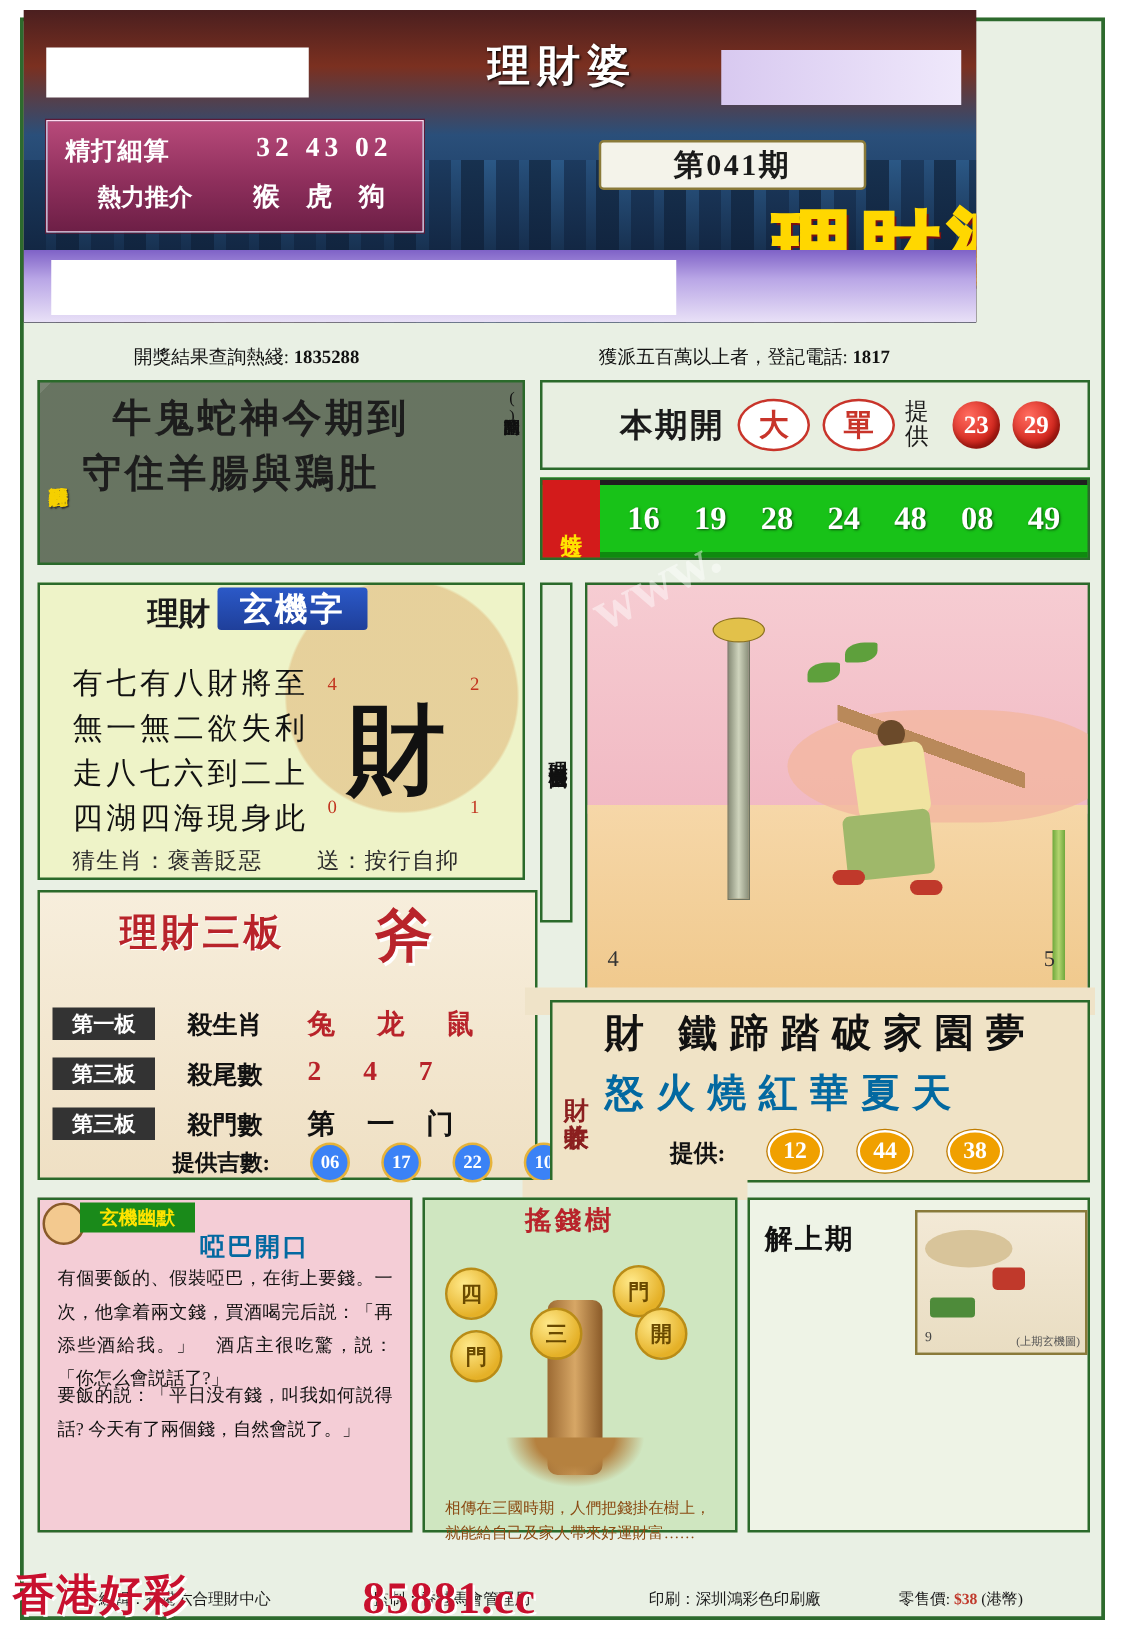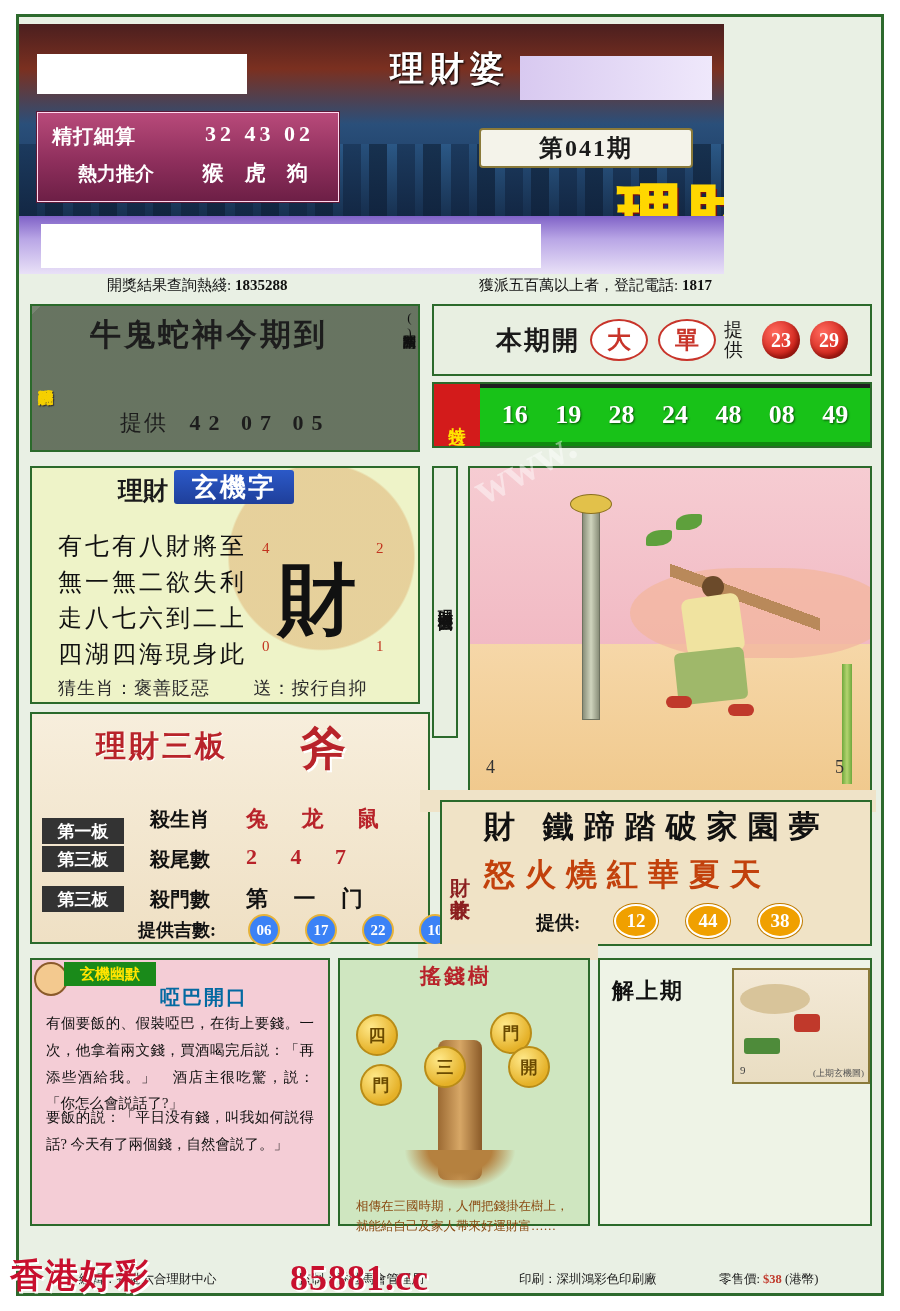--- a/index.html
+++ b/index.html
@@ -16,21 +16,21 @@
     box-sizing:border-box;
   }
   .frame{
     position:absolute;left:16px;top:14px;width:868px;height:1282px;
     border:3px solid #2d6a2d;
     box-sizing:border-box;
     background:#e9f0e4;
   }
   
   .masthead{
-    position:absolute;left:19px;top:24px;width:705px;height:250px;
+    position:absolute;left:19px;top:8px;width:762px;height:250px;
     background:linear-gradient(90deg,#3a1010 0%, #7c1d1d 12%, #b64a2a 26%, #2b4a78 45%, #2a5f8a 62%, #6d2424 80%, #3a1010 100%);
     overflow:hidden;
   }
   .sky{
     position:absolute;left:0;top:0;width:100%;height:250px;
     background:linear-gradient(180deg,#4b1f1f 0%,#7b3020 18%,#2a4f7a 40%,#1e3f66 62%,#16304f 100%);
   }
   .city{
     position:absolute;left:0;bottom:0;width:100%;height:130px;
     background:
@@ -226,21 +226,21 @@
     background-image:linear-gradient(180deg,#f7eedc,#efe0c4);
   }
   .axe-title{position:absolute;left:96px;top:726px;font-size:30px;font-weight:bold;color:#b8232a;letter-spacing:3px;
     text-shadow:1px 1px 0 #fff;}
   .axe-title2{position:absolute;left:300px;top:718px;font-size:46px;font-weight:bold;color:#b8232a;
     text-shadow:2px 2px 0 #fff;}
   .axe-row-tag{
     position:absolute;left:42px;width:82px;height:26px;background:#333;color:#fff;
     font-size:17px;font-weight:bold;display:flex;align-items:center;justify-content:center;
   }
-  .axe-row-tag.r1{top:806px;margin-top:12px;}
+  .axe-row-tag.r1{top:806px;}
   .axe-row-tag.r2{top:846px;}
   .axe-row-tag.r3{top:886px;}
   .axe-row-lbl{position:absolute;left:150px;font-size:20px;font-weight:bold;color:#111;}
   .axe-row-lbl.r1{top:806px;} .axe-row-lbl.r2{top:846px;} .axe-row-lbl.r3{top:886px;}
   .axe-row-val{position:absolute;left:246px;font-size:22px;font-weight:bold;color:#b8232a;letter-spacing:14px;}
   .axe-row-val.r1{top:804px;} .axe-row-val.r2{top:844px;text-align:center;} .axe-row-val.r3{top:884px;color:#111;letter-spacing:10px;}
   .axe-foot{position:absolute;left:138px;top:918px;font-size:18px;color:#111;font-weight:bold;}
   .axe-ball{
     position:absolute;top:914px;width:28px;height:28px;border-radius:50%;
     background:#3b82f6;color:#ffffff;display:flex;align-items:center;justify-content:center;
@@ -251,21 +251,21 @@
     left:440px;top:800px;width:432px;height:146px;
     border:2px solid #2b6a2b;background:#f0e3c6;
   }
   .cp-side{
     position:absolute;left:444px;top:804px;width:34px;height:138px;
     color:#8b1f1f;font-size:20px;font-weight:bold;
     writing-mode:vertical-rl;text-orientation:upright;
     display:flex;align-items:center;justify-content:center;
   }
   .cp-l1{position:absolute;left:484px;top:806px;font-size:31px;font-weight:bold;color:#111;letter-spacing:10px;}
-  .cp-l2{position:absolute;left:484px;top:854px;font-size:31px;font-weight:bold;color:#c2410c;letter-spacing:10px;}
+  .cp-l2{position:absolute;left:484px;top:854px;font-size:31px;font-weight:bold;color:#0369a1;letter-spacing:10px;}
   .cp-foot{position:absolute;left:536px;top:910px;font-size:19px;font-weight:bold;color:#111;}
   .cp-ball{
     position:absolute;top:904px;width:40px;height:30px;border-radius:50%;
     background:#f0a000;color:#ffffff;border:2px solid #ffffff;
     display:flex;align-items:center;justify-content:center;font-size:19px;font-weight:bold;
     box-shadow:0 0 0 1px #c07c00;
   }
   
   .joke-box{
     left:30px;top:958px;width:300px;height:268px;
@@ -376,24 +376,21 @@
     </span>
     <span class="h2">
       <span>獲派五百萬以上者，登記電話:</span>
       <b>1817</b>
     </span>
   </div>
 
   <div class="box poem-box"></div>
   <div class="poem-side">理財特碼詩</div>
   <div class="poem-line poem-l1">牛鬼蛇神今期到</div>
-  <div class="poem-sup">
-    <span>提供</span>
-    <span class="n">42  07  05</span>
-  </div>
+  <div class="poem-line poem-l2">守住羊腸與鶏肚</div>
   <div class="poem-vert">(請刮開塗層觀閲)</div>
 
   <div class="box result-box">
     <span class="res-label">本期開</span>
     <span class="oval">大</span>
     <span class="oval">單</span>
     <span class="res-sub">提供</span>
     <span class="ball">23</span>
     <span class="ball">29</span>
   </div>

